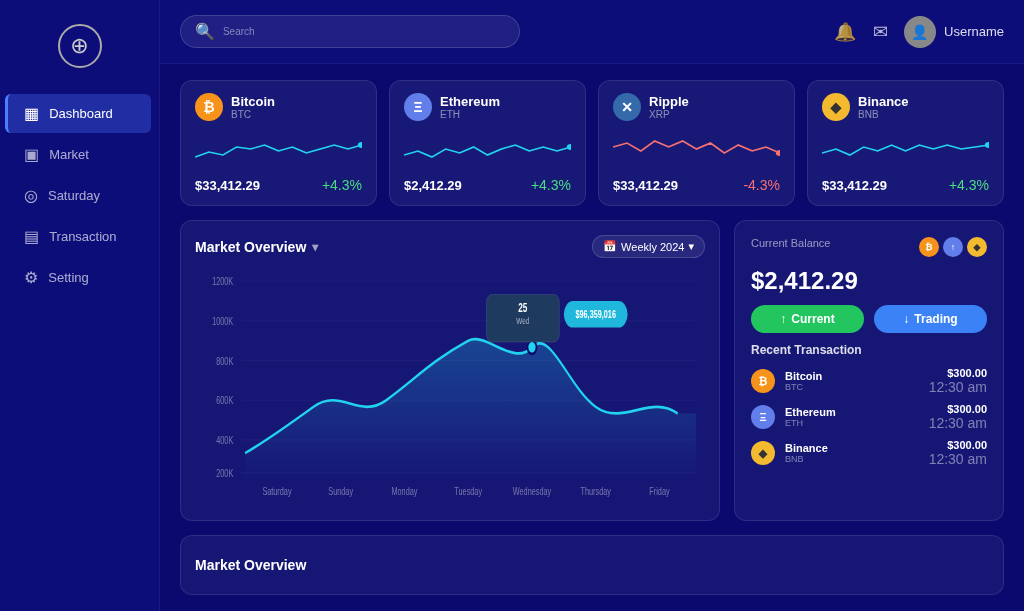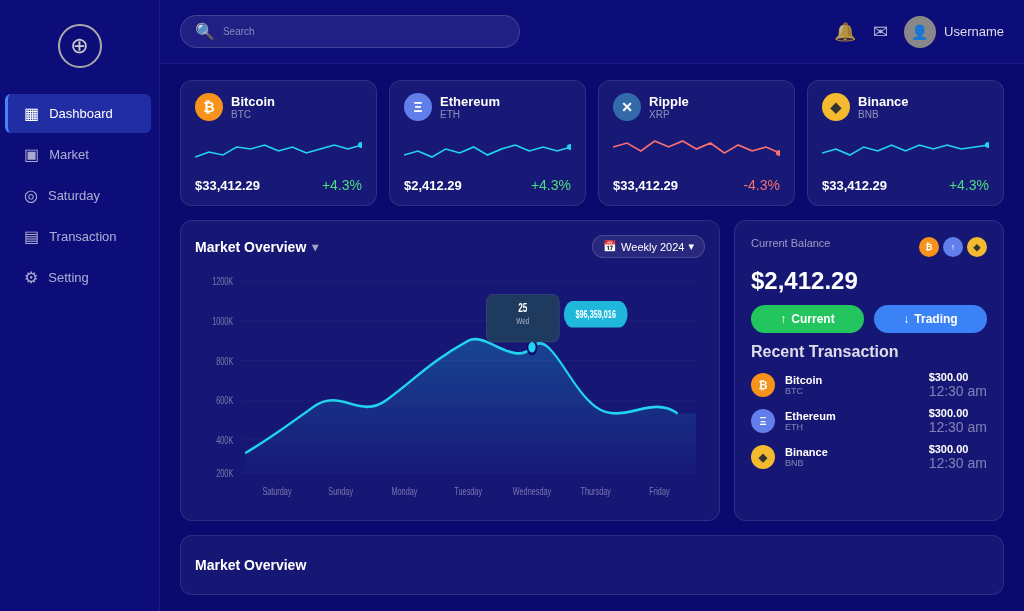--- a/index.html
+++ b/index.html
@@ -273,39 +273,39 @@
       font-size: 12px;
       font-weight: 600;
       cursor: pointer;
       display: flex;
       align-items: center;
       justify-content: center;
       gap: 5px;
     }
     .balance-btn.deposit { background: #22c55e; color: #fff; }
     .balance-btn.withdraw { background: #3b82f6; color: #fff; }
-    .recent-tx-label { font-size: 16px; font-weight: 600; color: rgba(255,255,255,0.85); }
+    .recent-tx-label { font-size: 12px; font-weight: 600; color: rgba(255,255,255,0.85); }
     .tx-list { display: flex; flex-direction: column; gap: 8px; }
     .tx-item {
       display: flex;
       align-items: center;
       gap: 10px;
     }
     .tx-coin-icon {
       width: 24px; height: 24px;
       border-radius: 50%;
       display: flex; align-items: center; justify-content: center;
       font-size: 11px;
       font-weight: bold;
       flex-shrink: 0;
     }
     .tx-info { flex: 1; }
     .tx-name { font-size: 11px; font-weight: 600; }
     .tx-symbol { font-size: 9px; color: rgba(255,255,255,0.45); }
-    .tx-amount { text-align: left; }
+    .tx-amount { text-align: right; }
     .tx-value { font-size: 11px; font-weight: 600; }
     .tx-time { font-size: 14px; color: rgba(255,255,255,0.45); }
     .view-more {
       text-align: center;
       font-size: 11px;
       color: rgba(255,255,255,0.55);
       cursor: pointer;
       padding-top: 4px;
     }
 

